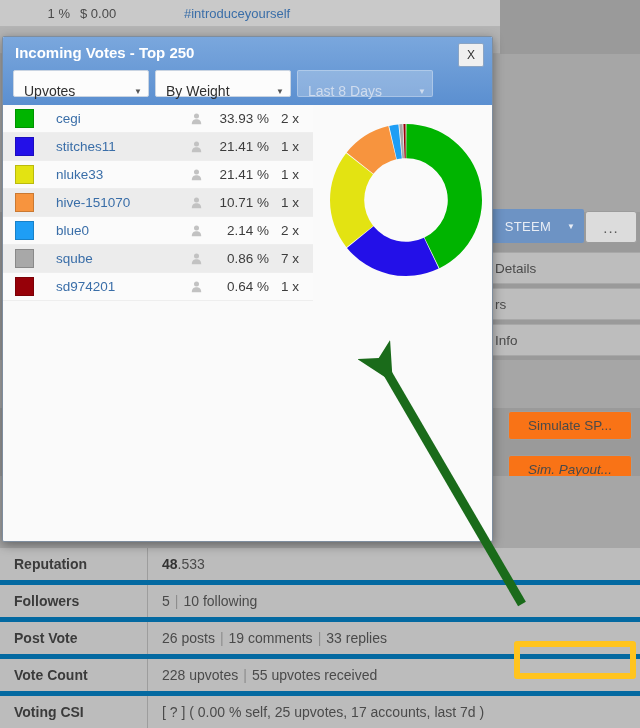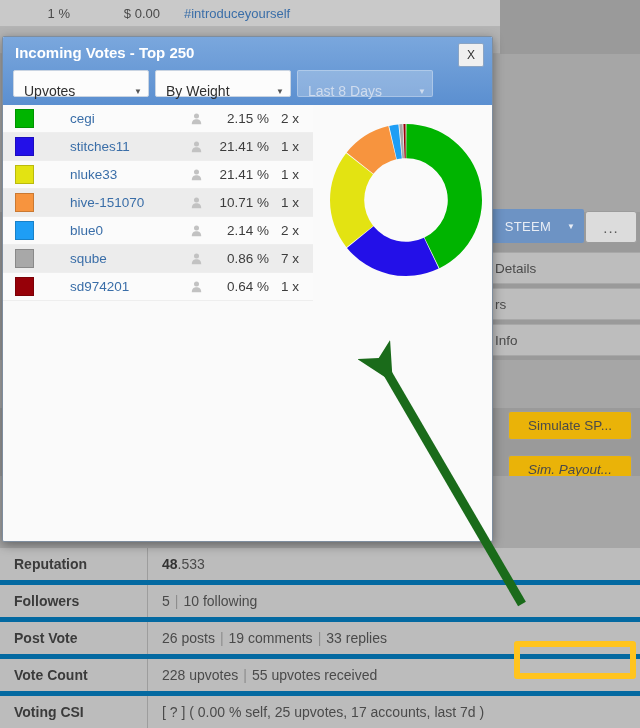--- a/index.html
+++ b/index.html
@@ -28,39 +28,39 @@
     position: absolute;
     left: 0;
     height: 26px;
     background: #c9c9c9;
     border-bottom: 1px solid #b4b4b4;
     display: flex;
     align-items: center;
     color: #4a4a4a;
   }
   .bg-cell-pct { width: 70px; text-align: right; padding-right: 10px; }
-  .bg-cell-amt { width: 80px; text-align: right; padding-right: 10px; }
+  .bg-cell-amt { width: 80px; padding-right: 10px; }
   .bg-cell-tag { padding-left: 14px; color: #3a6ea8; }
 
   .bg-btn-wide {
     position: absolute;
     height: 30px;
     background: #bdbdbd;
     border: 1px solid #a8a8a8;
     border-radius: 3px;
     display: flex;
     align-items: center;
     padding-left: 12px;
     color: #4a4a4a;
     font-size: 13.5px;
   }
   .bg-btn-small {
     position: absolute;
     height: 27px;
-    background: #eab308;
+    background: #f97316;
     border: 1px solid #9e9e9e;
     border-radius: 3px;
     display: flex;
     align-items: center;
     justify-content: center;
     color: #4a4a4a;
     font-size: 13.5px;
   }
   .bg-band {
     position: absolute;
@@ -212,21 +212,21 @@
     background: #fbfbfb;
   }
   .vote-row.alt { background: #ececec; }
   .swatch {
     width: 17px; height: 17px;
     margin-left: 12px;
     border: 1px solid rgba(0,0,0,.18);
     flex: none;
   }
   .vname {
-    margin-left: 36px;
+    margin-left: 22px;
     color: #3a6ea8;
     font-size: 13.5px;
     flex: 1;
     cursor: pointer;
   }
   .person-icon { width: 22px; flex: none; display: flex; justify-content: center; }
   .vpct {
     width: 62px;
     text-align: right;
     font-size: 13.5px;
@@ -386,21 +386,21 @@
   <div id="votes-list">
       <div class="vote-row">
         <div class="swatch" style="background:#00b400"></div>
         <div class="vname">cegi</div>
         <div class="person-icon">
           <svg width="13" height="13" viewBox="0 0 16 16">
             <circle cx="8" cy="5" r="3.1" fill="#c2c2c2"></circle>
             <path d="M2.2 15 C2.2 10.6 5 9 8 9 C11 9 13.8 10.6 13.8 15 Z" fill="#c2c2c2"></path>
           </svg>
         </div>
-        <div class="vpct">2.15 %</div>
+        <div class="vpct">33.93 %</div>
         <div class="vcount">2 x</div>
       </div>
       <div class="vote-row alt">
         <div class="swatch" style="background:#2310e8"></div>
         <div class="vname">stitches11</div>
         <div class="person-icon">
           <svg width="13" height="13" viewBox="0 0 16 16">
             <circle cx="8" cy="5" r="3.1" fill="#c2c2c2"></circle>
             <path d="M2.2 15 C2.2 10.6 5 9 8 9 C11 9 13.8 10.6 13.8 15 Z" fill="#c2c2c2"></path>
           </svg>

